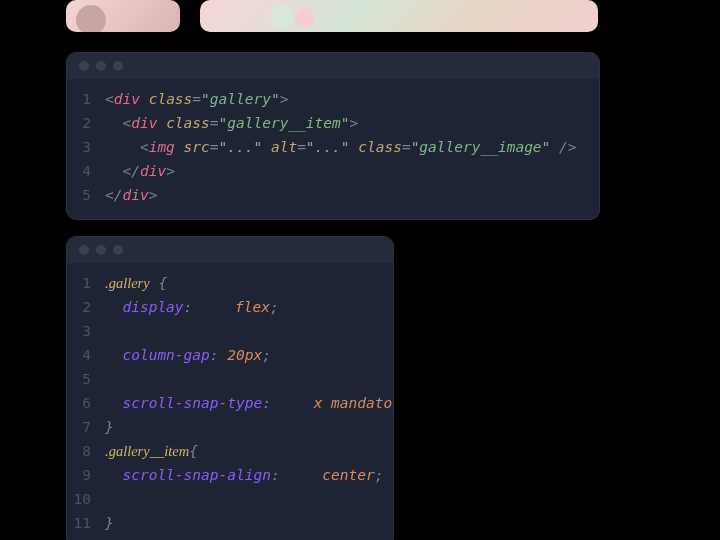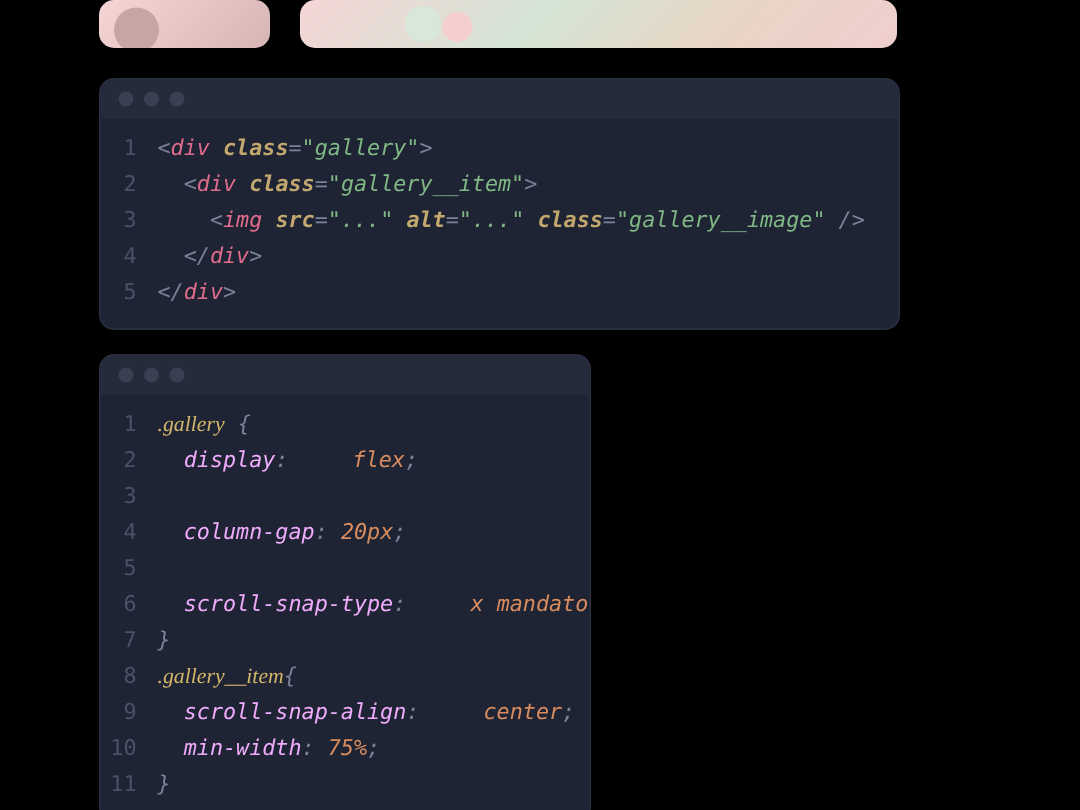--- a/index.html
+++ b/index.html
@@ -88,24 +88,24 @@
     text-align: right;
     padding-right: 14px;
     color: #4a5268;
     font-style: normal;
     flex-shrink: 0;
   }
   .code-content { flex: 1; }
 
   .t-punct { color: #7a8299; }
   .t-tag   { color: #e06c8c; }
-  .t-attr  { color: #c2a86e; font-style: italic; font-weight: bold; }
+  .t-attr  { color: #c2a86e; font-style: italic; }
   .t-str   { color: #7fb785; }
   .t-sel   { color: #d4b56a; font-family: Liberation Serif, serif; }
-  .t-prop  { color: #f0abfc; font-style: italic; }
+  .t-prop  { color: #8b5cf6; font-style: italic; }
   .t-val   { color: #d88b5e; margin-left: 34px; }
   .t-num   { color: #d88b5e; }
 </style>
 </head>
 <body>
 
 <div class="gallery-strip">
   <div class="gallery-thumb thumb1"></div>
   <div class="gallery-thumb thumb2"></div>
 </div>
@@ -134,16 +134,16 @@
   <div class="code-body" id="css-body">
       <div class="code-line"><span class="line-num">1</span><span class="code-content"><span class="t-sel">.gallery</span><span> </span><span class="t-punct">{</span></span></div>
       <div class="code-line"><span class="line-num">2</span><span class="code-content"><span>  </span><span class="t-prop">display</span><span class="t-punct">: </span><span class="t-val">flex</span><span class="t-punct">;</span></span></div>
       <div class="code-line"><span class="line-num">3</span></div>
       <div class="code-line"><span class="line-num">4</span><span class="code-content"><span>  </span><span class="t-prop">column-gap</span><span class="t-punct">: </span><span class="t-num">20px</span><span class="t-punct">;</span></span></div>
       <div class="code-line"><span class="line-num">5</span></div>
       <div class="code-line"><span class="line-num">6</span><span class="code-content"><span>  </span><span class="t-prop">scroll-snap-type</span><span class="t-punct">: </span><span class="t-val">x mandatory</span><span class="t-punct">;</span></span></div>
       <div class="code-line"><span class="line-num">7</span><span class="code-content"><span class="t-punct">}</span></span></div>
       <div class="code-line"><span class="line-num">8</span><span class="code-content"><span class="t-sel">.gallery__item</span><span class="t-punct">{</span></span></div>
       <div class="code-line"><span class="line-num">9</span><span class="code-content"><span>  </span><span class="t-prop">scroll-snap-align</span><span class="t-punct">: </span><span class="t-val">center</span><span class="t-punct">;</span></span></div>
-      <div class="code-line"><span class="line-num">10</span><span class="code-content"><span>  </span><span class="t-prop">min-width</span><span class="t-punct">: </span><span class="t-num">75%</span><span class="t-punct">;</span></span></div>
+      <div class="code-line"><span class="line-num">10</span></div>
       <div class="code-line"><span class="line-num">11</span><span class="code-content"><span class="t-punct">}</span></span></div>
     </div>
 </div>
 
 </body></html>

